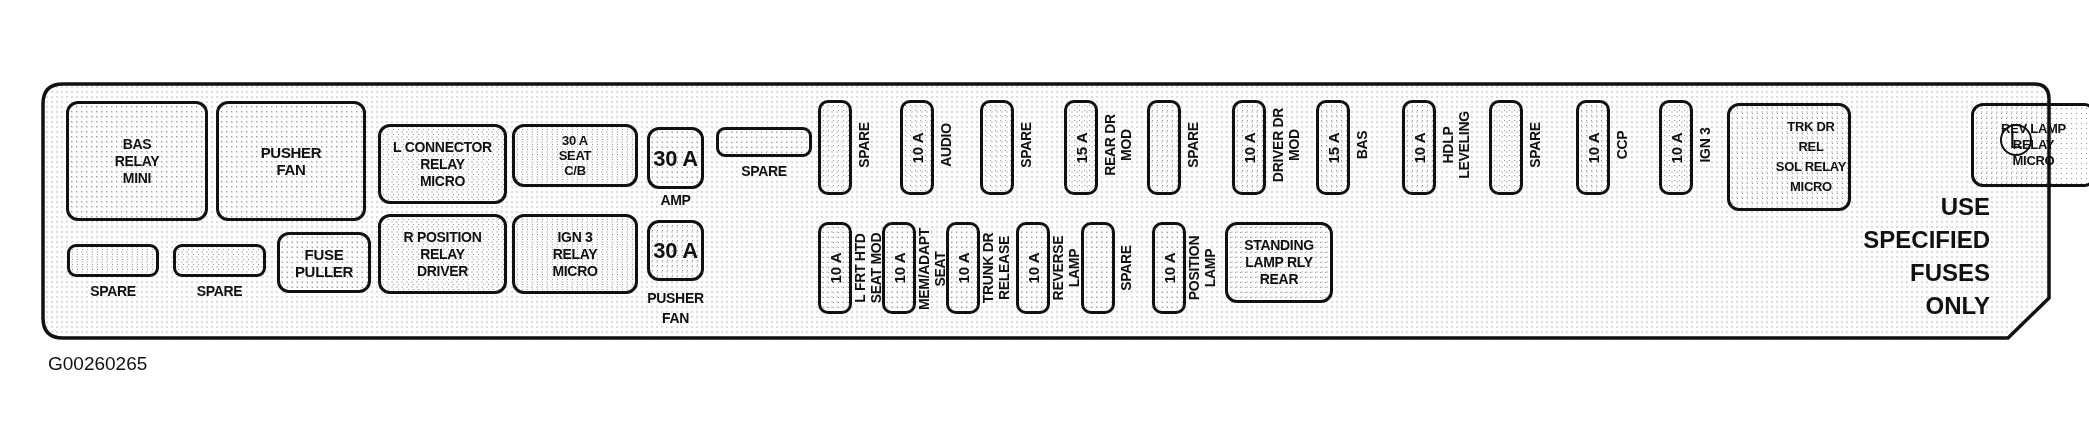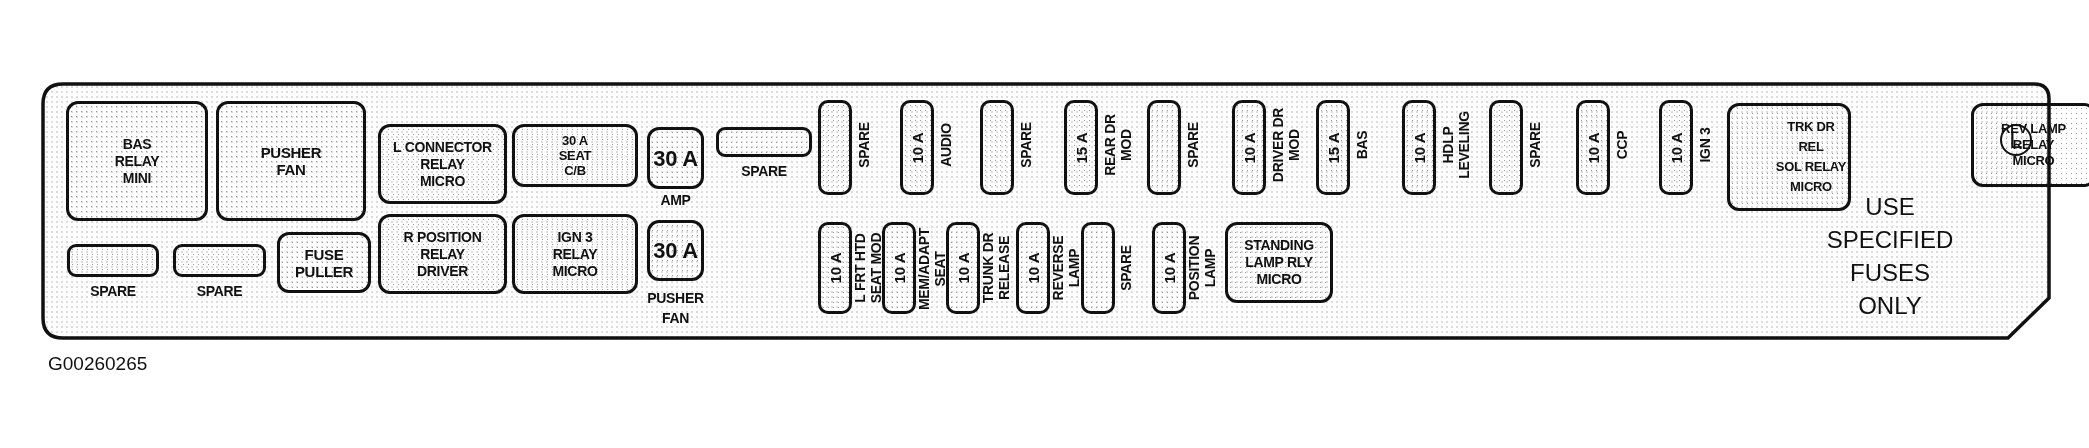--- a/index.html
+++ b/index.html
@@ -15,21 +15,21 @@
   .box .txt { white-space:pre-line; }
   .big { font-size:22px; font-weight:bold; }
   .lbl { position:absolute; font-weight:bold; font-size:14px; letter-spacing:-0.3px; text-align:center; white-space:pre-line; line-height:17px; }
   .vfuse { position:absolute; width:34px; border:3px solid #111; border-radius:10px; box-sizing:border-box;
            background-image:radial-gradient(#9a9a9a 0.7px, transparent 0.9px); background-size:5px 5px; }
   .vfuse .amp { position:absolute; left:50%; top:50%; transform:translate(-50%,-50%) rotate(-90deg);
                 font-weight:bold; font-size:15px; white-space:nowrap; }
   .vlbl { position:absolute; width:0; height:0; }
   .vlbl span { position:absolute; left:0; top:0; transform-origin:0 0; transform:rotate(-90deg);
                font-weight:bold; font-size:14px; line-height:16px; white-space:pre-line; text-align:center; letter-spacing:-0.3px; }
-  .note { position:absolute; text-align:center; font-size:24px; line-height:33px; white-space:pre-line; font-weight:normal; }
+  .note { position:absolute; text-align:right; font-size:24px; line-height:33px; white-space:pre-line; font-weight:bold; }
   .figid { position:absolute; left:48px; top:353px; font-size:19px; }
   .circle { position:absolute; width:32px; height:32px; border:2.5px solid #111; border-radius:50%;
             box-sizing:border-box; display:flex; align-items:center; justify-content:center; font-size:24px; font-weight:normal; }
 </style>
 </head>
 <body>
 
 <div class="panel">
   <svg width="2089" height="448">
     <defs>
@@ -217,21 +217,21 @@
       <span class="amp">10 A</span>
     </div>
   <div class="vlbl" style="left:1186px;top:314px;">
       <span style="width:92px;">POSITION
 LAMP</span>
     </div>
 
   <div class="box" style="left:1225px;top:222px;width:108px;height:81px;">
     <span class="txt">STANDING
 LAMP RLY
-MICRO</span>
+REAR</span>
   </div>
 
 
   <div class="box" style="left:1727px;top:103px;width:124px;height:108px;font-size:13px;line-height:20px;padding-left:44px;">
     <span class="txt">TRK DR REL
 SOL RELAY
 MICRO</span>
   </div>
   <div class="box" style="left:1971px;top:103px;width:125px;height:84px;font-size:13px;line-height:16px;align-items:center;">
     <span class="txt">REV LAMP

